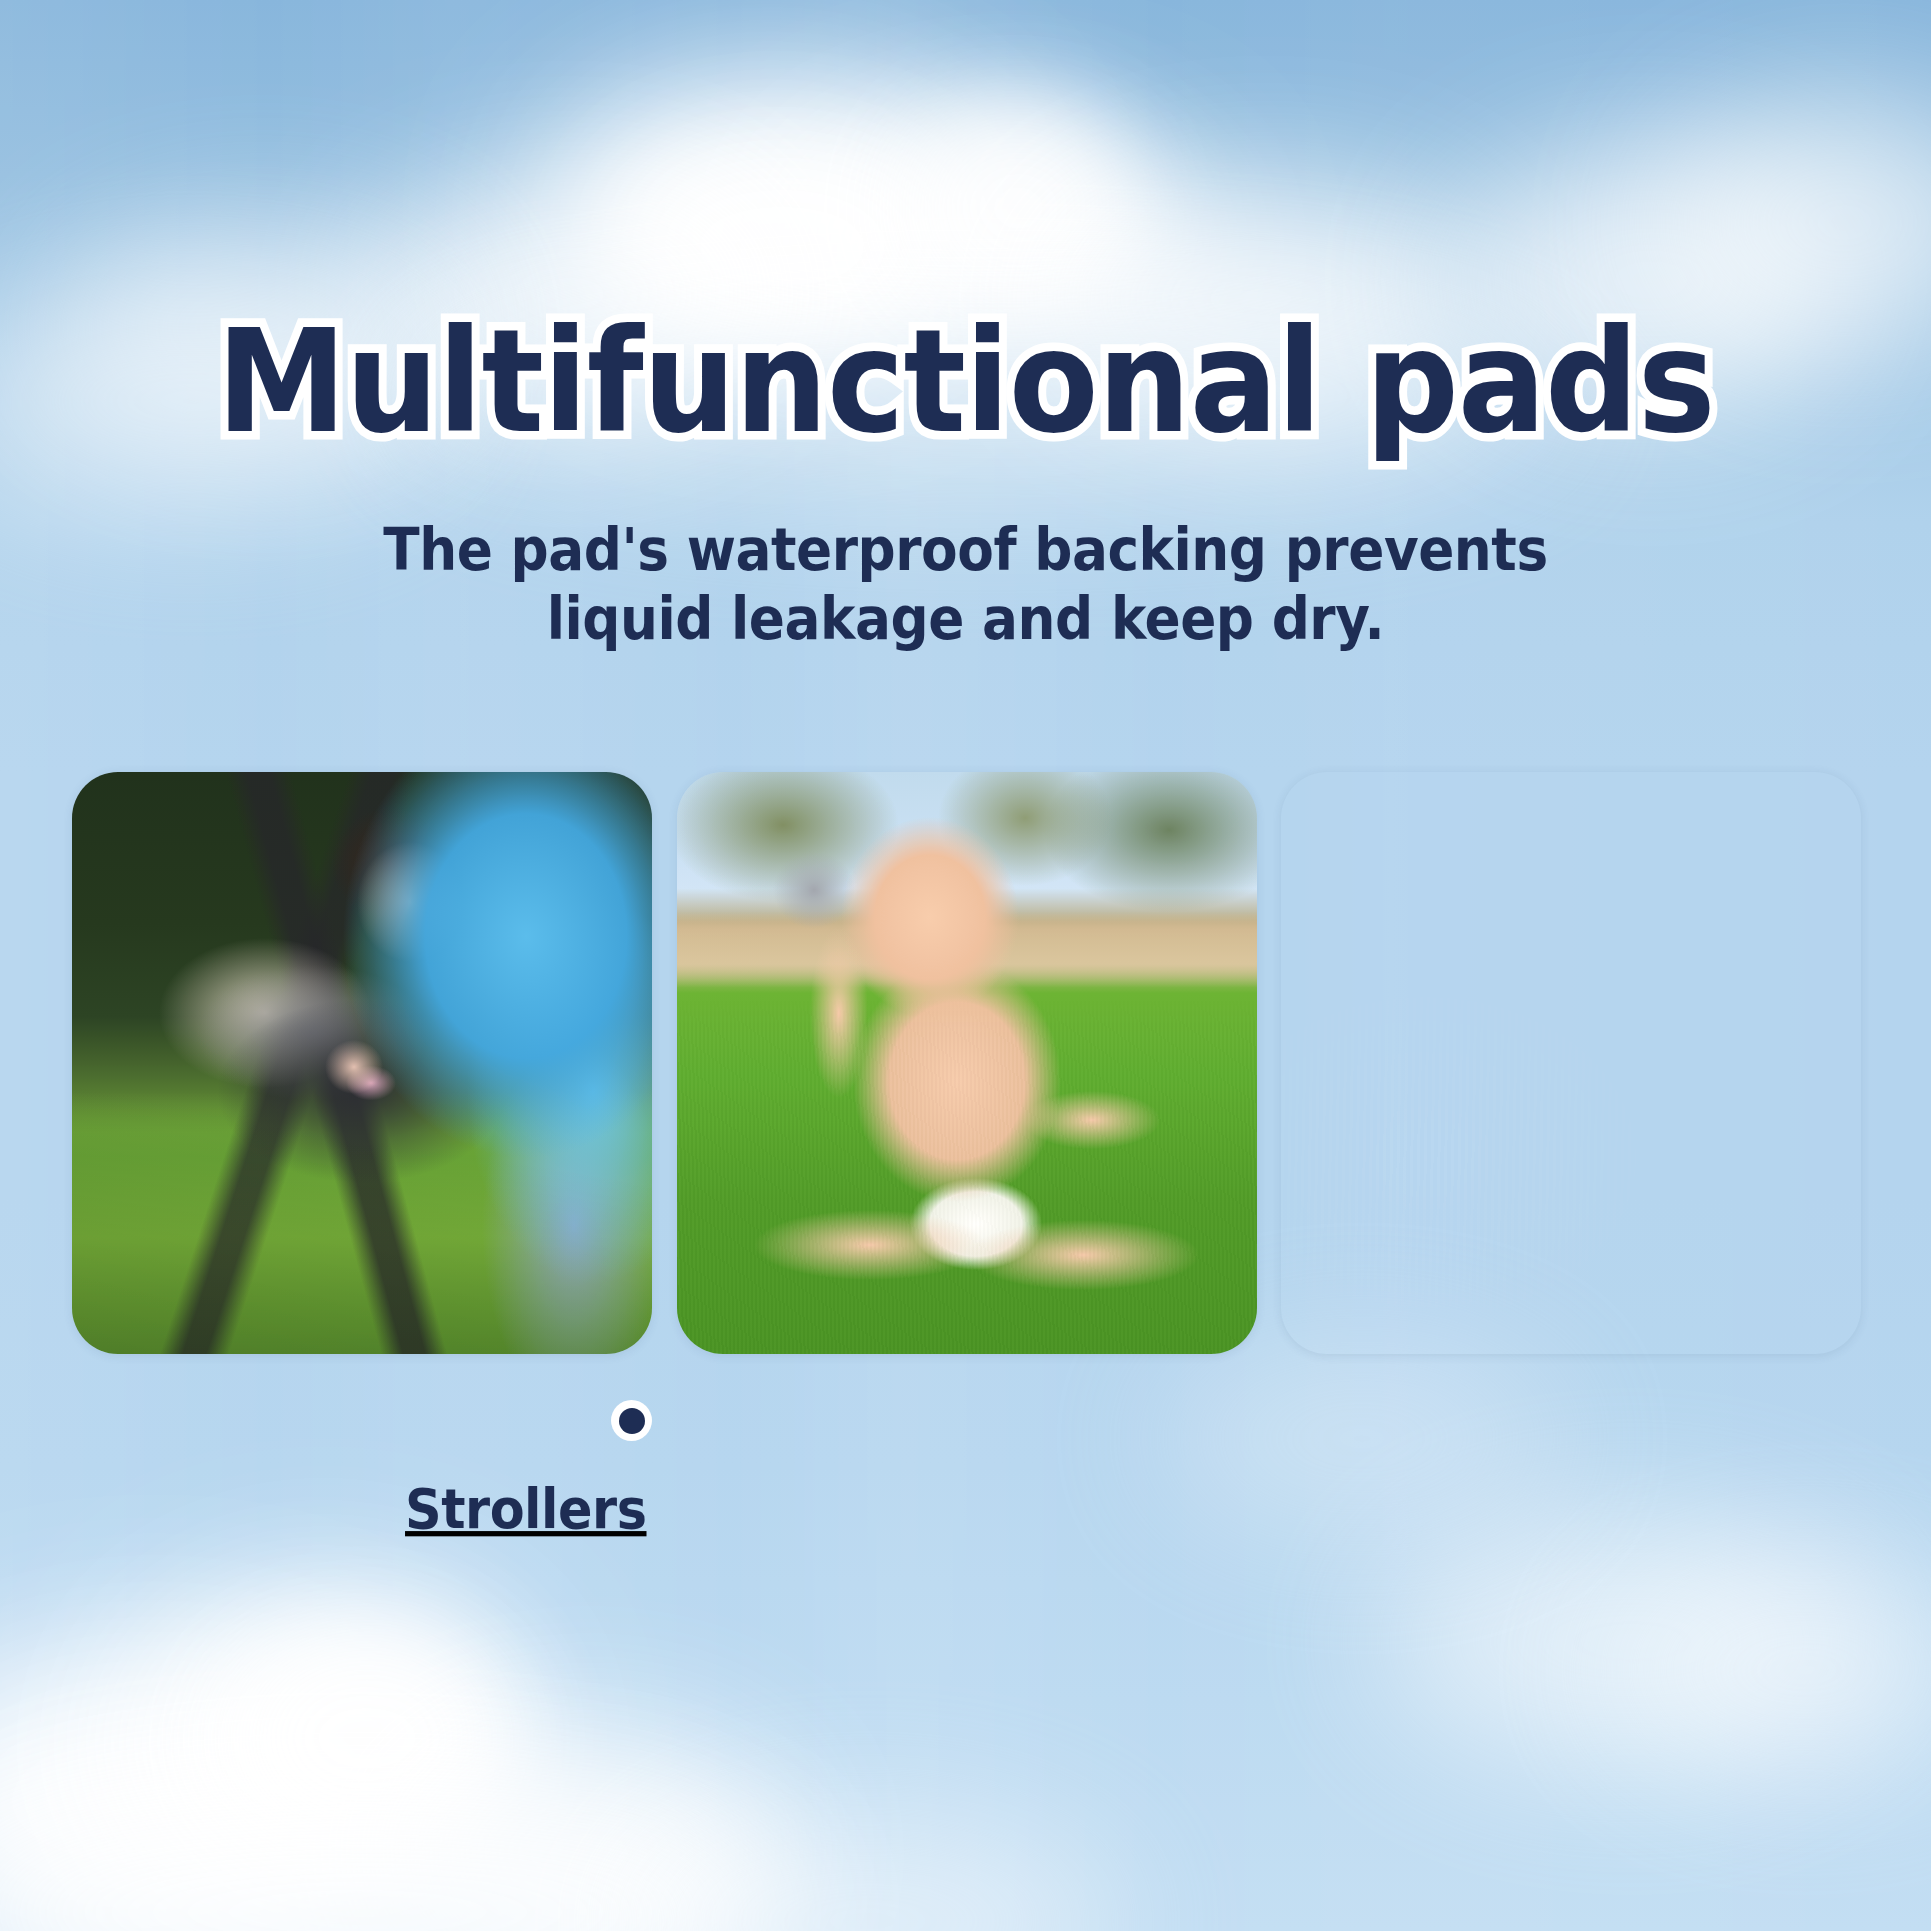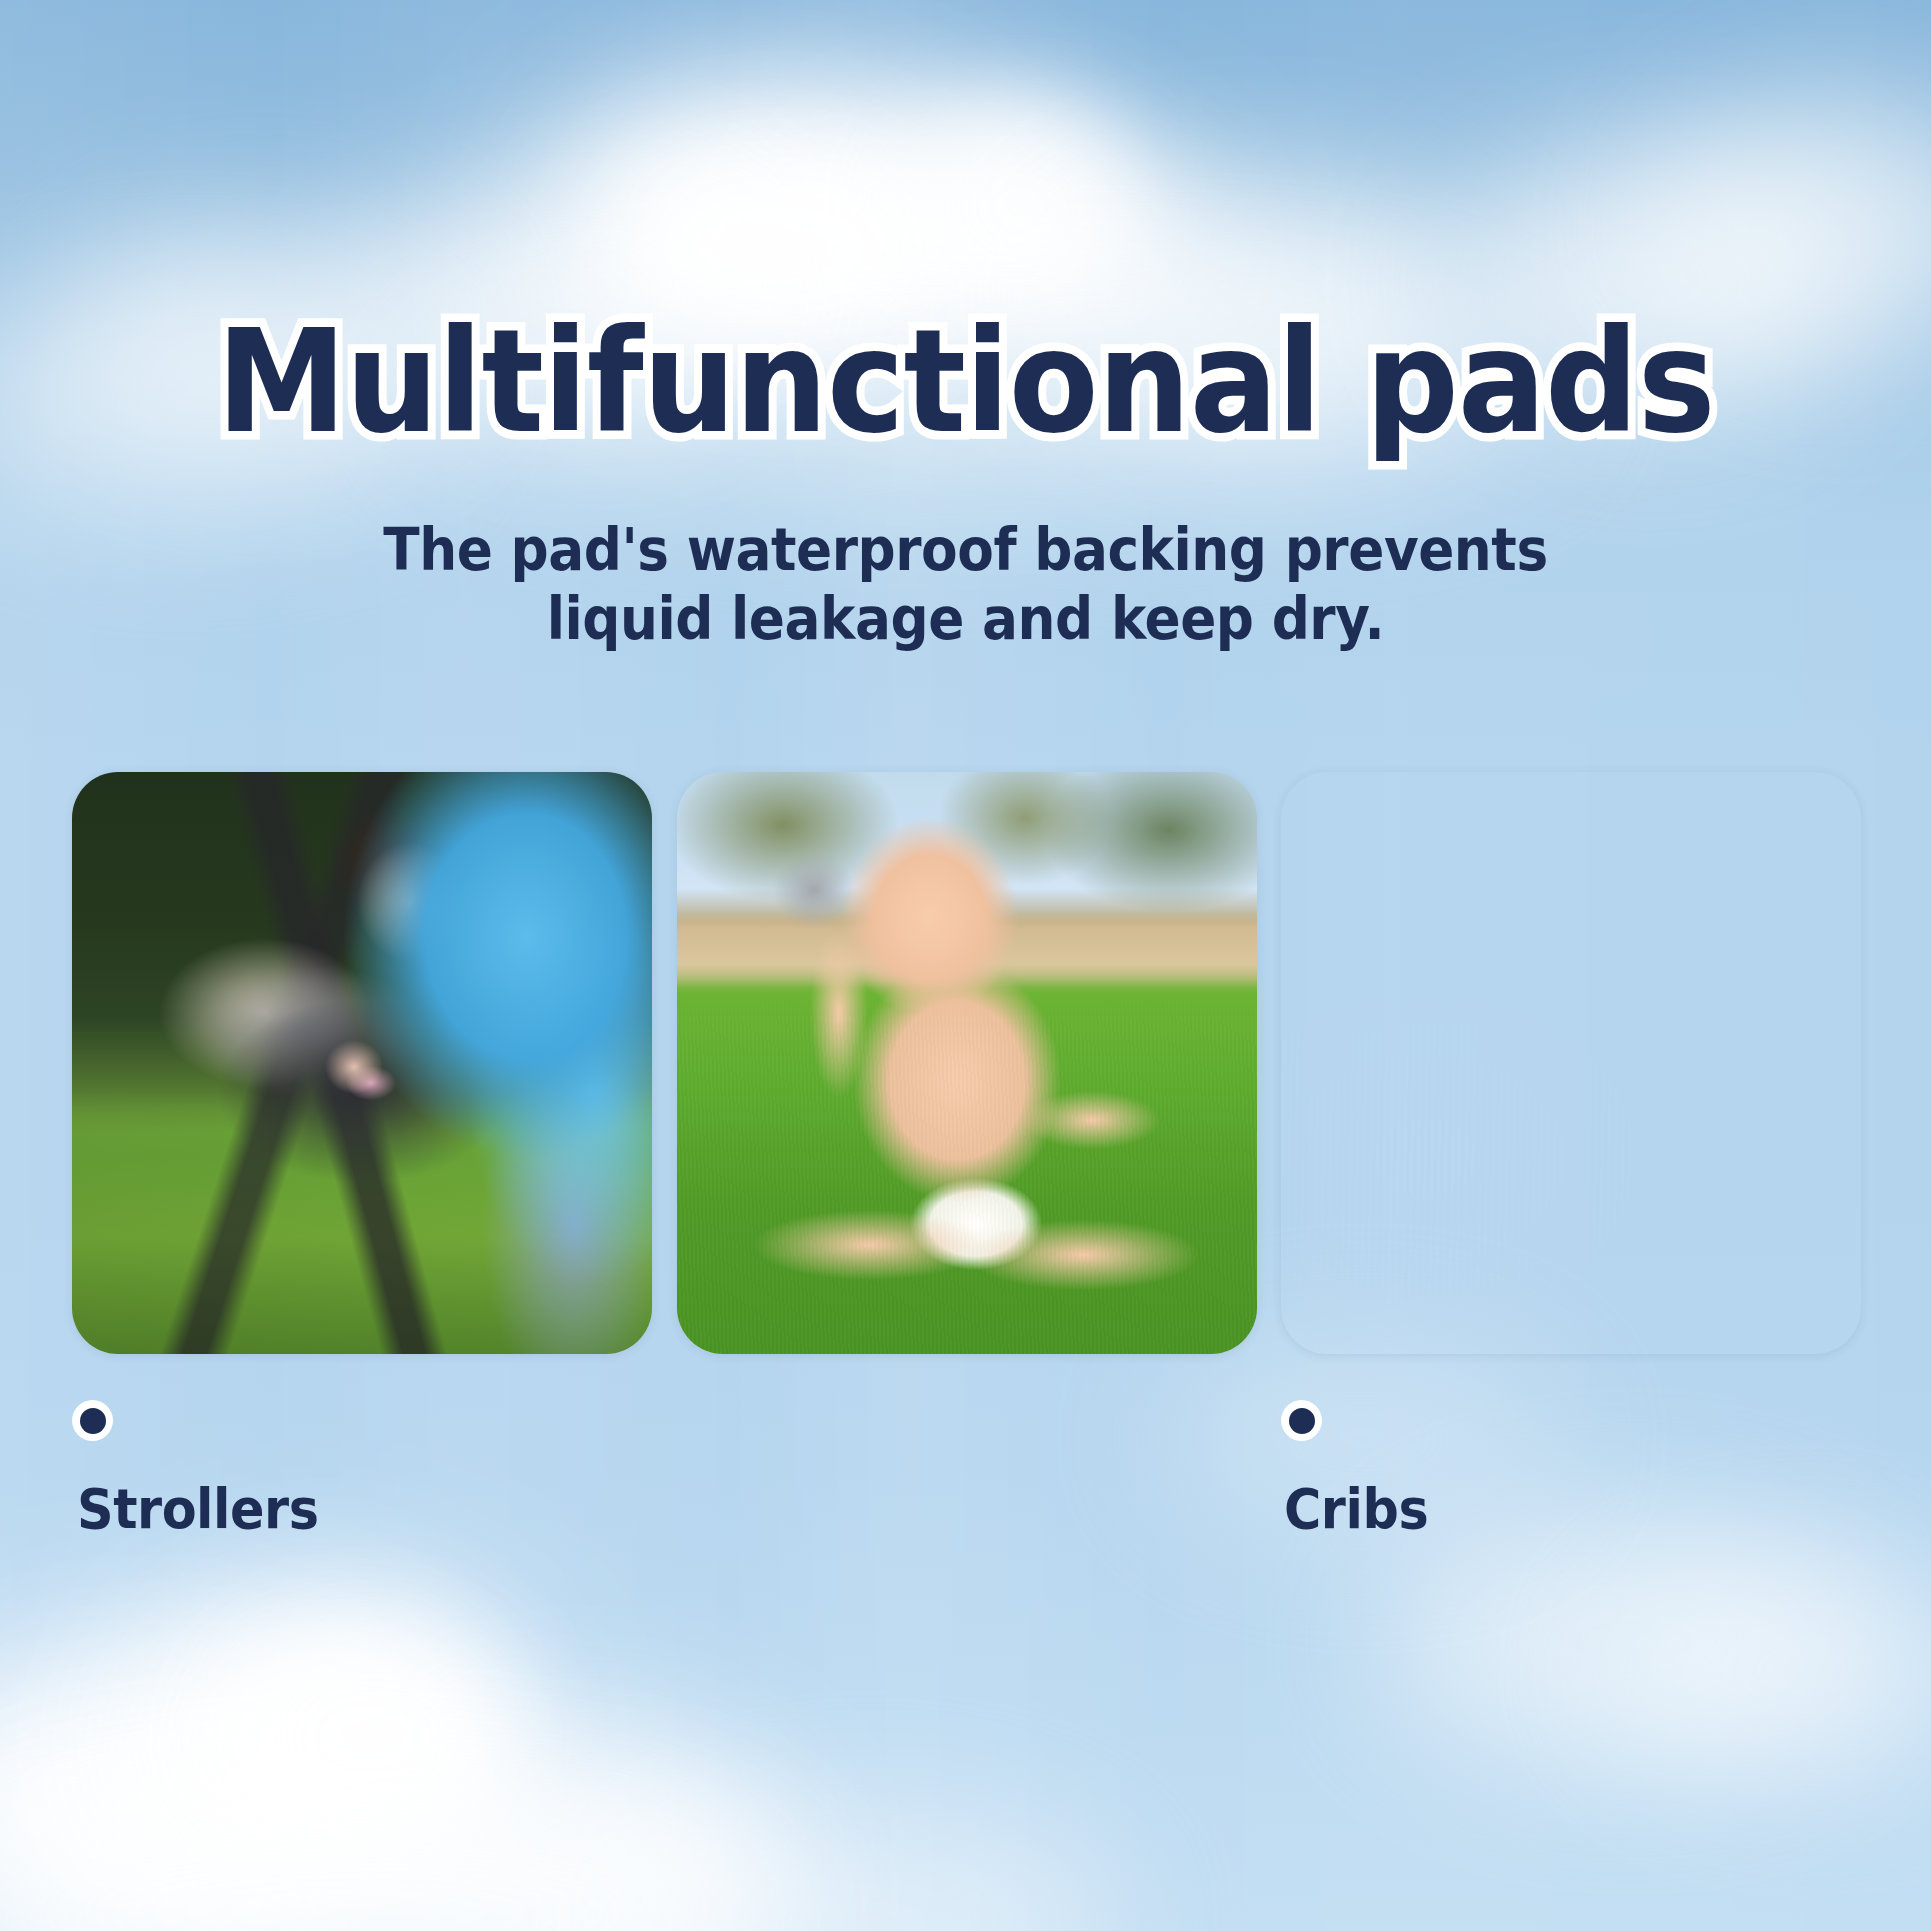--- a/index.html
+++ b/index.html
@@ -207,21 +207,22 @@
     left:72px; top:1400px;
     width:1789px;
     display:flex;
     justify-content:space-between;
     z-index:6;
   }
   .caption-col {
     width:580px;
     display:flex;
     flex-direction:column;
-    align-items:flex-start;
+    align-items:flex-end;
+    text-decoration:underline;
   }
   .dot-outer {
     width:41px; height:41px;
     border-radius:50%;
     background:#ffffff;
     display:flex; align-items:center; justify-content:center;
     flex:0 0 auto;
   }
   .dot-inner {
     width:26px; height:26px;
@@ -294,21 +295,15 @@
 <div class="captions">
 
   <div class="caption-col">
     <div class="dot-outer">
       <div class="dot-inner"></div>
     </div>
     <div class="caption-label">Strollers</div>
   </div>
 
 
-  <div class="caption-col">
-    <div class="dot-outer">
-      <div class="dot-inner"></div>
-    </div>
-    <div class="caption-label">Cribs</div>
-  </div>
 
 </div>
 
 
 </body></html>

